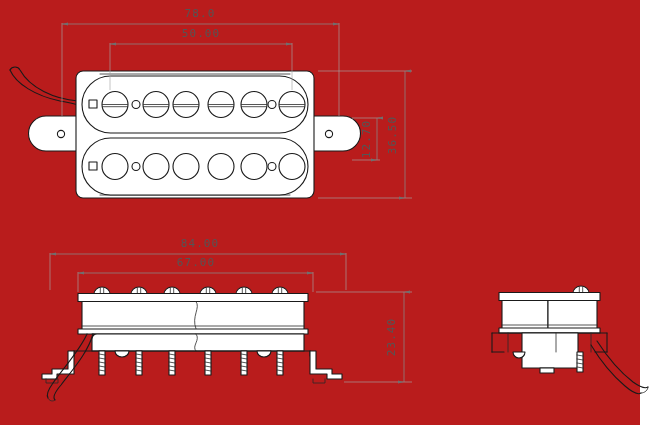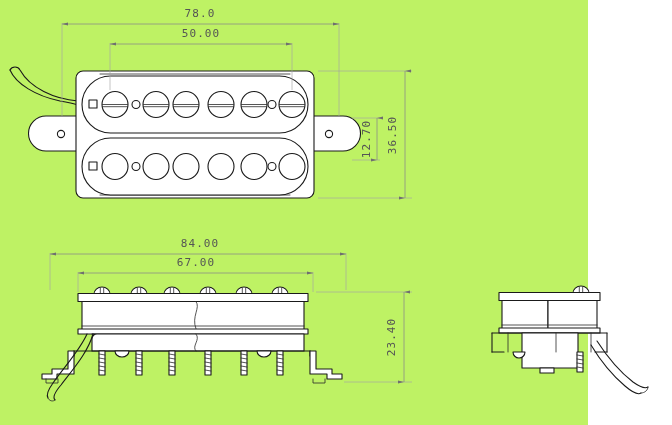--- a/index.html
+++ b/index.html
@@ -9,23 +9,23 @@
     background: #ffffff;
   }
   body {
     width: 672px;
     height: 425px;
     overflow: hidden;
     font-family: "DejaVu Sans Mono", "Liberation Mono", monospace;
   }
   #drawing-root {
     position: relative;
-    width: 588px;
+    width: 640px;
     height: 425px;
-    background: #bef264;
+    background: #b91c1c;
   }
   svg.drawing {
     display: block;
     width: 672px;
     height: 425px;
   }
   .part-line {
     fill: none;
     stroke: #1a1a1a;
     stroke-width: 1.1;

